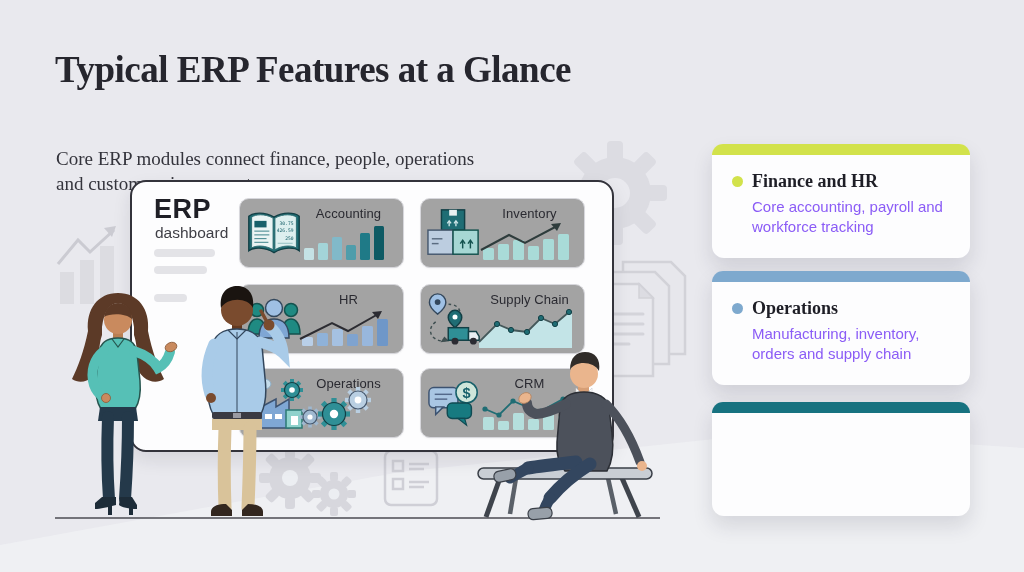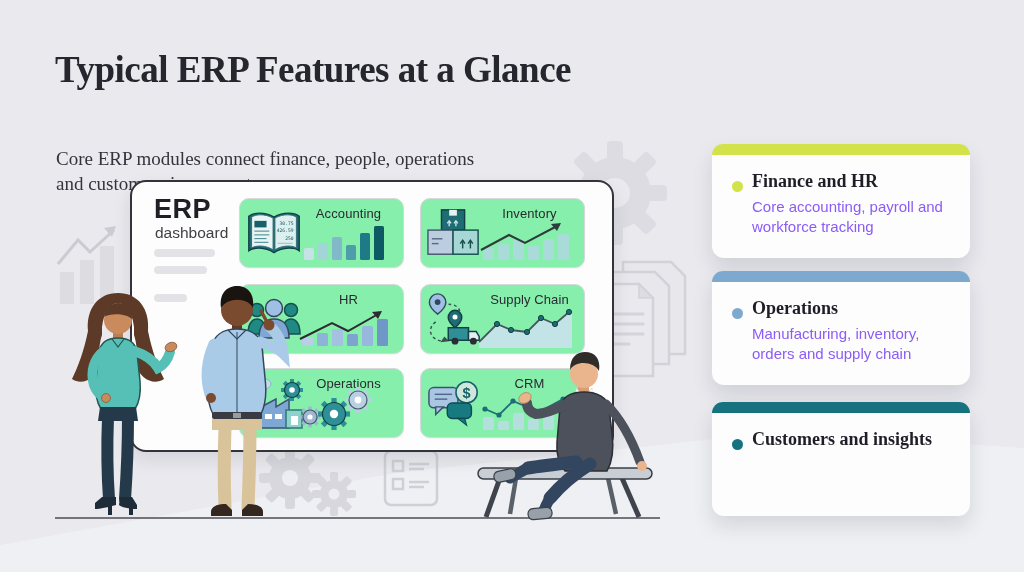--- a/index.html
+++ b/index.html
@@ -10,34 +10,34 @@
              font-weight:bold;font-size:37px;color:#26262e;letter-spacing:-0.5px;white-space:nowrap;}
   .hdr-sub{position:absolute;left:56px;top:98px;width:440px;font-family:"Liberation Serif",serif;
            font-size:19px;line-height:1.32;color:#34343c;margin-top:48px;}
   
   .dash{position:absolute;left:130px;top:180px;width:480px;height:268px;background:#fdfdfe;
         border:2px solid #33333b;border-radius:16px;box-shadow:0 8px 18px rgba(30,30,50,.10);}
   .erp-name{position:absolute;left:22px;top:12px;font-size:27px;font-weight:800;color:#1f1f26;letter-spacing:.5px;}
   .erp-label{position:absolute;left:23px;top:42px;font-size:15.5px;color:#3f3f46;}
   .ph{position:absolute;left:22px;height:8px;border-radius:4px;background:#e3e3e7;}
   .ph1{top:67px;width:61px}.ph2{top:84px;width:53px}.ph3{top:112px;width:33px}
-  .tile{position:absolute;width:163px;height:68px;background:#86efac;border:1.2px solid #d7d7dc;
+  .tile{position:absolute;width:163px;height:68px;background:#a3a3a3;border:1.2px solid #d7d7dc;
         border-radius:10px;box-shadow:0 1px 2px rgba(0,0,0,.04);}
   .t-c1{left:107px}.t-c2{left:288px}
   .t-r1{top:16px}.t-r2{top:102px}.t-r3{top:186px}
   .tile-icon{position:absolute;left:6px;top:50%;transform:translateY(-50%);}
   .tile-label{position:absolute;left:58px;right:4px;top:7px;text-align:center;font-size:13px;
               font-weight:500;color:#2a2a31;letter-spacing:.1px;}
   .tile-chart{position:absolute;left:58px;right:3px;bottom:5px;display:flex;justify-content:center;}
   
   .card{position:absolute;left:712px;width:258px;height:114px;background:#fdfdfe;border-radius:12px;
         box-shadow:0 10px 20px rgba(40,40,60,.13);}
   .card1{top:144px}.card2{top:271px}.card3{top:402px}
   .card-bar{position:absolute;left:0;top:0;right:0;height:11px;border-radius:12px 12px 0 0;}
-  .card-head{position:absolute;left:20px;top:27px;display:flex;align-items:flex-end;gap:9px;}
+  .card-head{position:absolute;left:20px;top:27px;display:flex;align-items:center;gap:9px;}
   .card-dot{width:11px;height:11px;border-radius:50%;flex:0 0 auto;}
   .card-title{font-family:"Liberation Serif",serif;font-weight:bold;font-size:18px;color:#1e1e26;white-space:nowrap;}
   .card-desc{position:absolute;left:40px;top:53px;max-width:192px;font-size:15px;line-height:1.32;color:#8b5cf6;}
   svg{display:block}
   .abs{position:absolute}
 </style>
 </head>
 <body>
 
 <div id="canvas">
@@ -380,24 +380,20 @@
   <div class="card card2">
     <div class="card-bar" style="background: rgb(126, 169, 206);"></div>
     <div class="card-head">
       <span class="card-dot" style="background: rgb(126, 169, 206);"></span>
       <span class="card-title">Operations</span>
     </div>
     <div class="card-desc">Manufacturing, inventory, orders and supply chain</div>
   </div>
   <div class="card card3">
     <div class="card-bar" style="background: rgb(23, 114, 128);"></div>
-    <div class="card-head">
-      <span class="card-dot" style="background: rgb(23, 114, 128);"></span>
-      <span class="card-title">Customers and insights</span>
-    </div>
   </div>
 
   <svg class="abs" style="left:58px;top:291px" width="120" height="228" viewBox="0 0 120 228">
     <path d="M60,2 C40,2 28,18 30,40 C26,60 20,76 14,88 C24,95 38,88 42,74 C40,60 42,50 44,44 L44,36 C46,20 52,12 60,12 C68,12 74,20 76,36 L76,44 C78,50 80,60 78,74 C82,88 96,95 106,88 C100,76 94,60 90,40 C92,18 80,2 60,2 Z" fill="#5c3a27"></path>
     <rect x="55" y="38" width="10" height="12" rx="3" fill="#b97f52"></rect>
     <circle cx="60" cy="29" r="14" fill="#c98a5e"></circle>
     <path d="M46,26 C48,16 54,12 60,12 C68,12 74,18 74,28 C68,22 52,22 46,26 Z" fill="#5c3a27"></path>
     <path d="M60,47 C48,47 42,53 41,62 L38,90 C37,102 39,112 43,118 L77,118 C81,112 83,102 82,90 L79,62 C78,53 72,47 60,47 Z" fill="#56c0b6" stroke="#27554f" stroke-width="1.5"></path>
     <path d="M54,48 L60,56 L66,48" fill="none" stroke="#27554f" stroke-width="1.2"></path>
     <path d="M46,60 C36,68 32,80 36,94 C38,100 42,104 46,106" fill="none" stroke="#56c0b6" stroke-width="10" stroke-linecap="round"></path>

